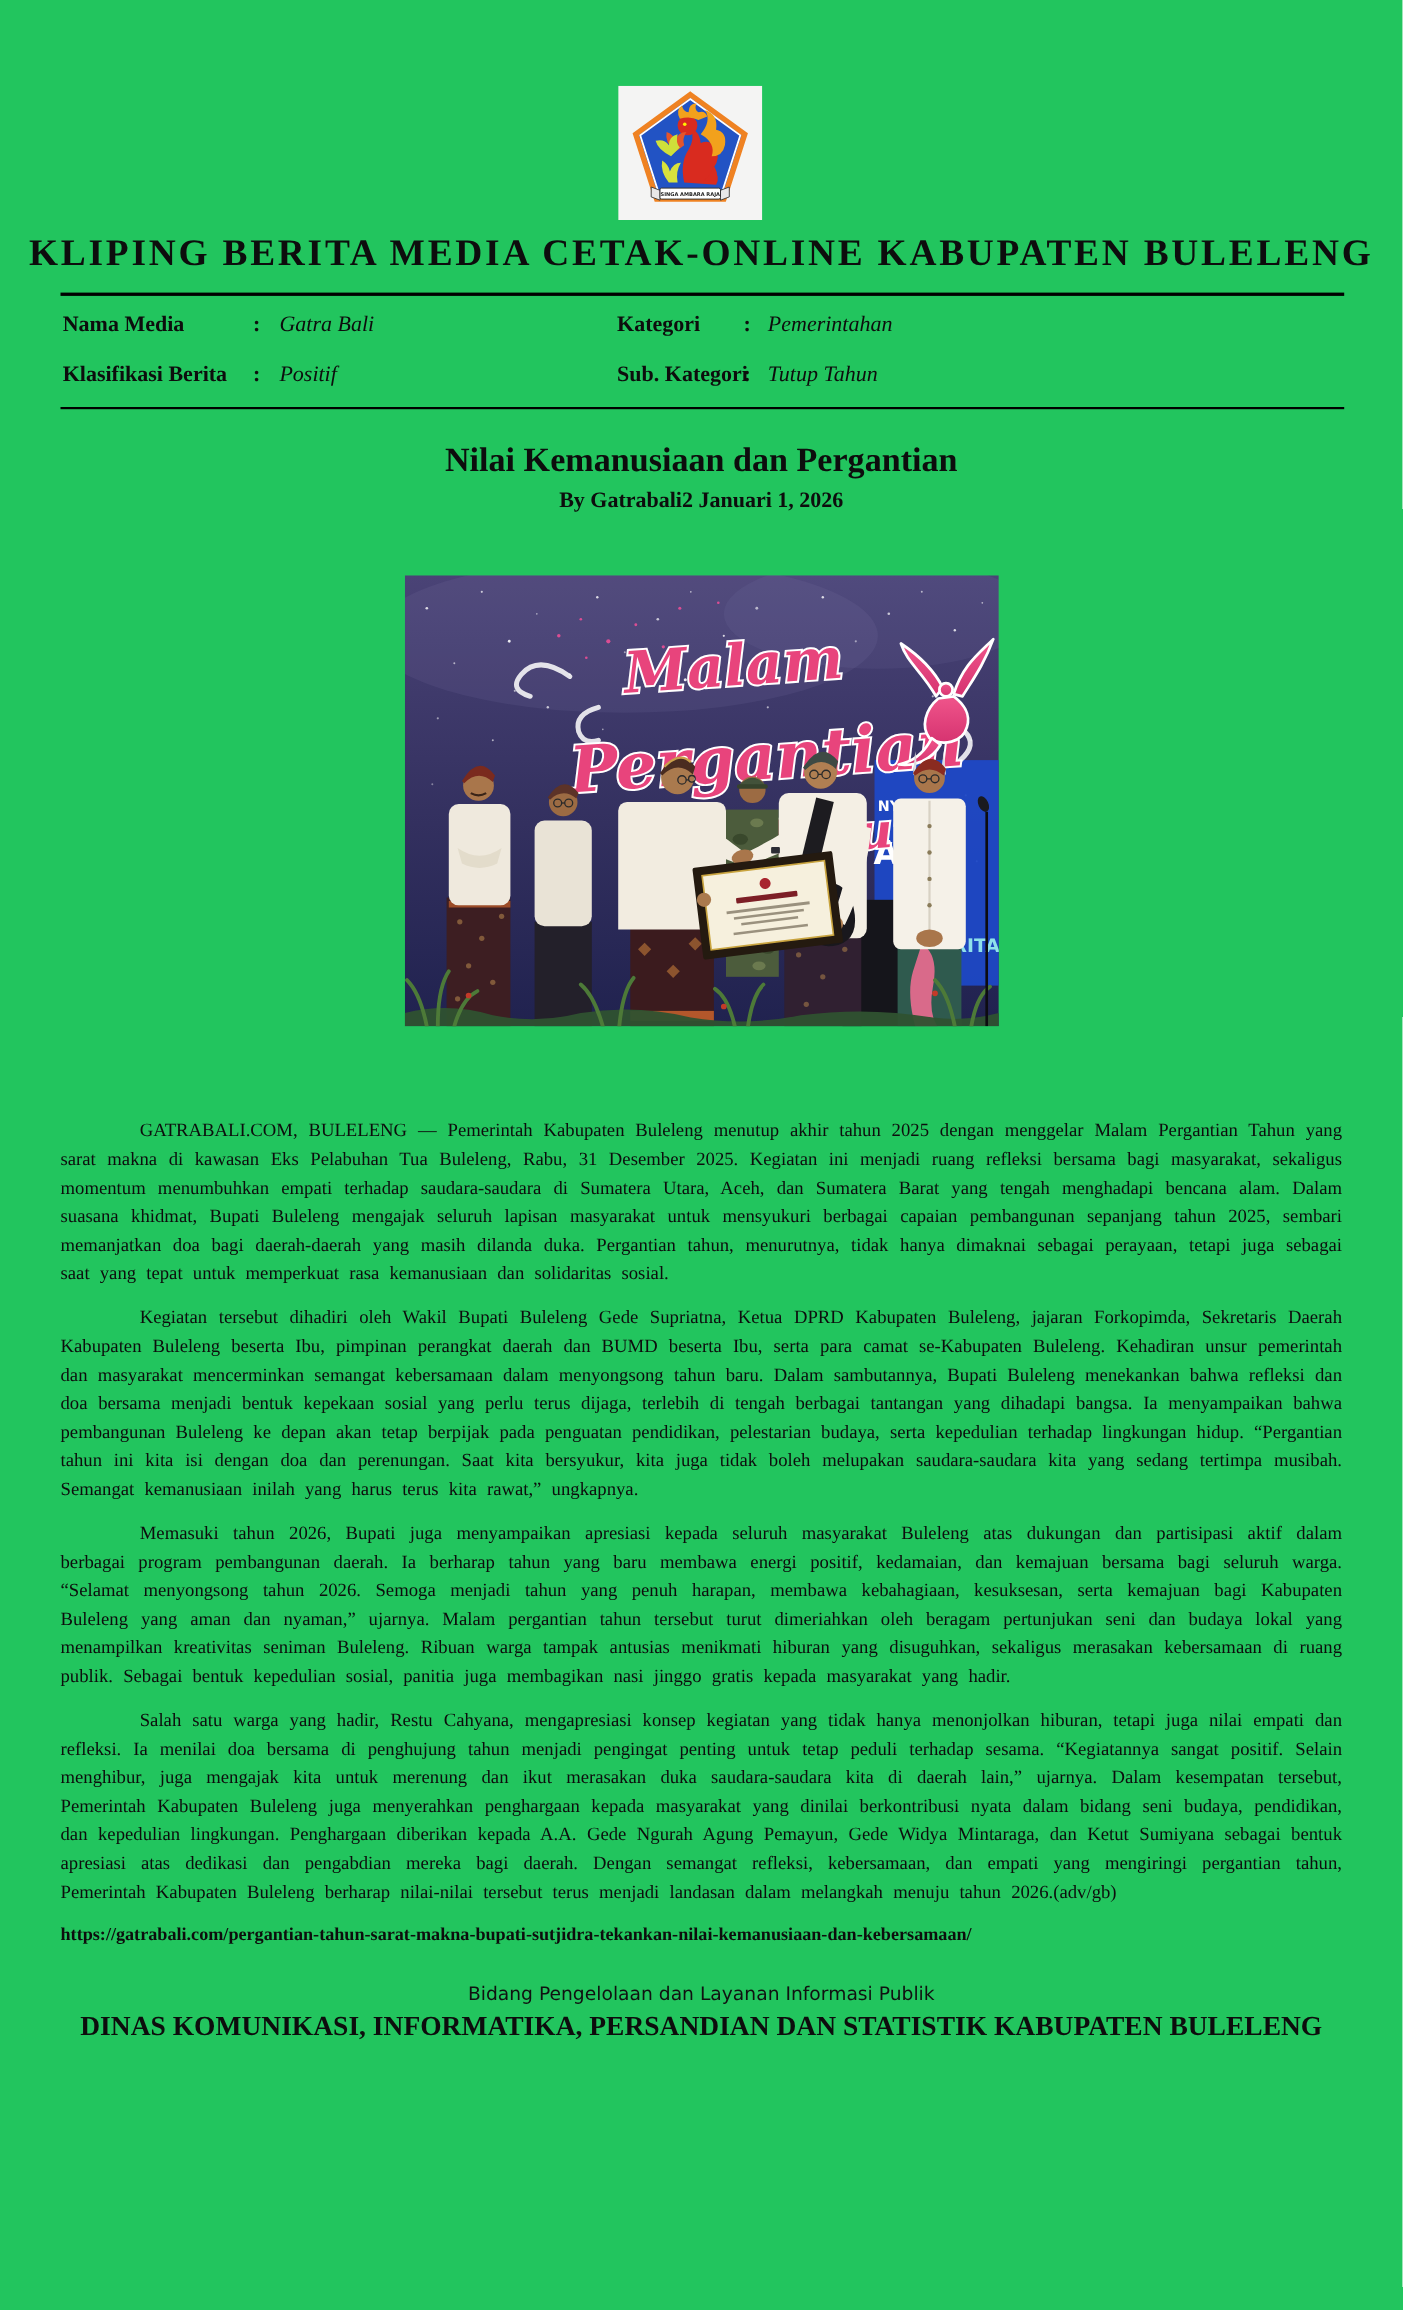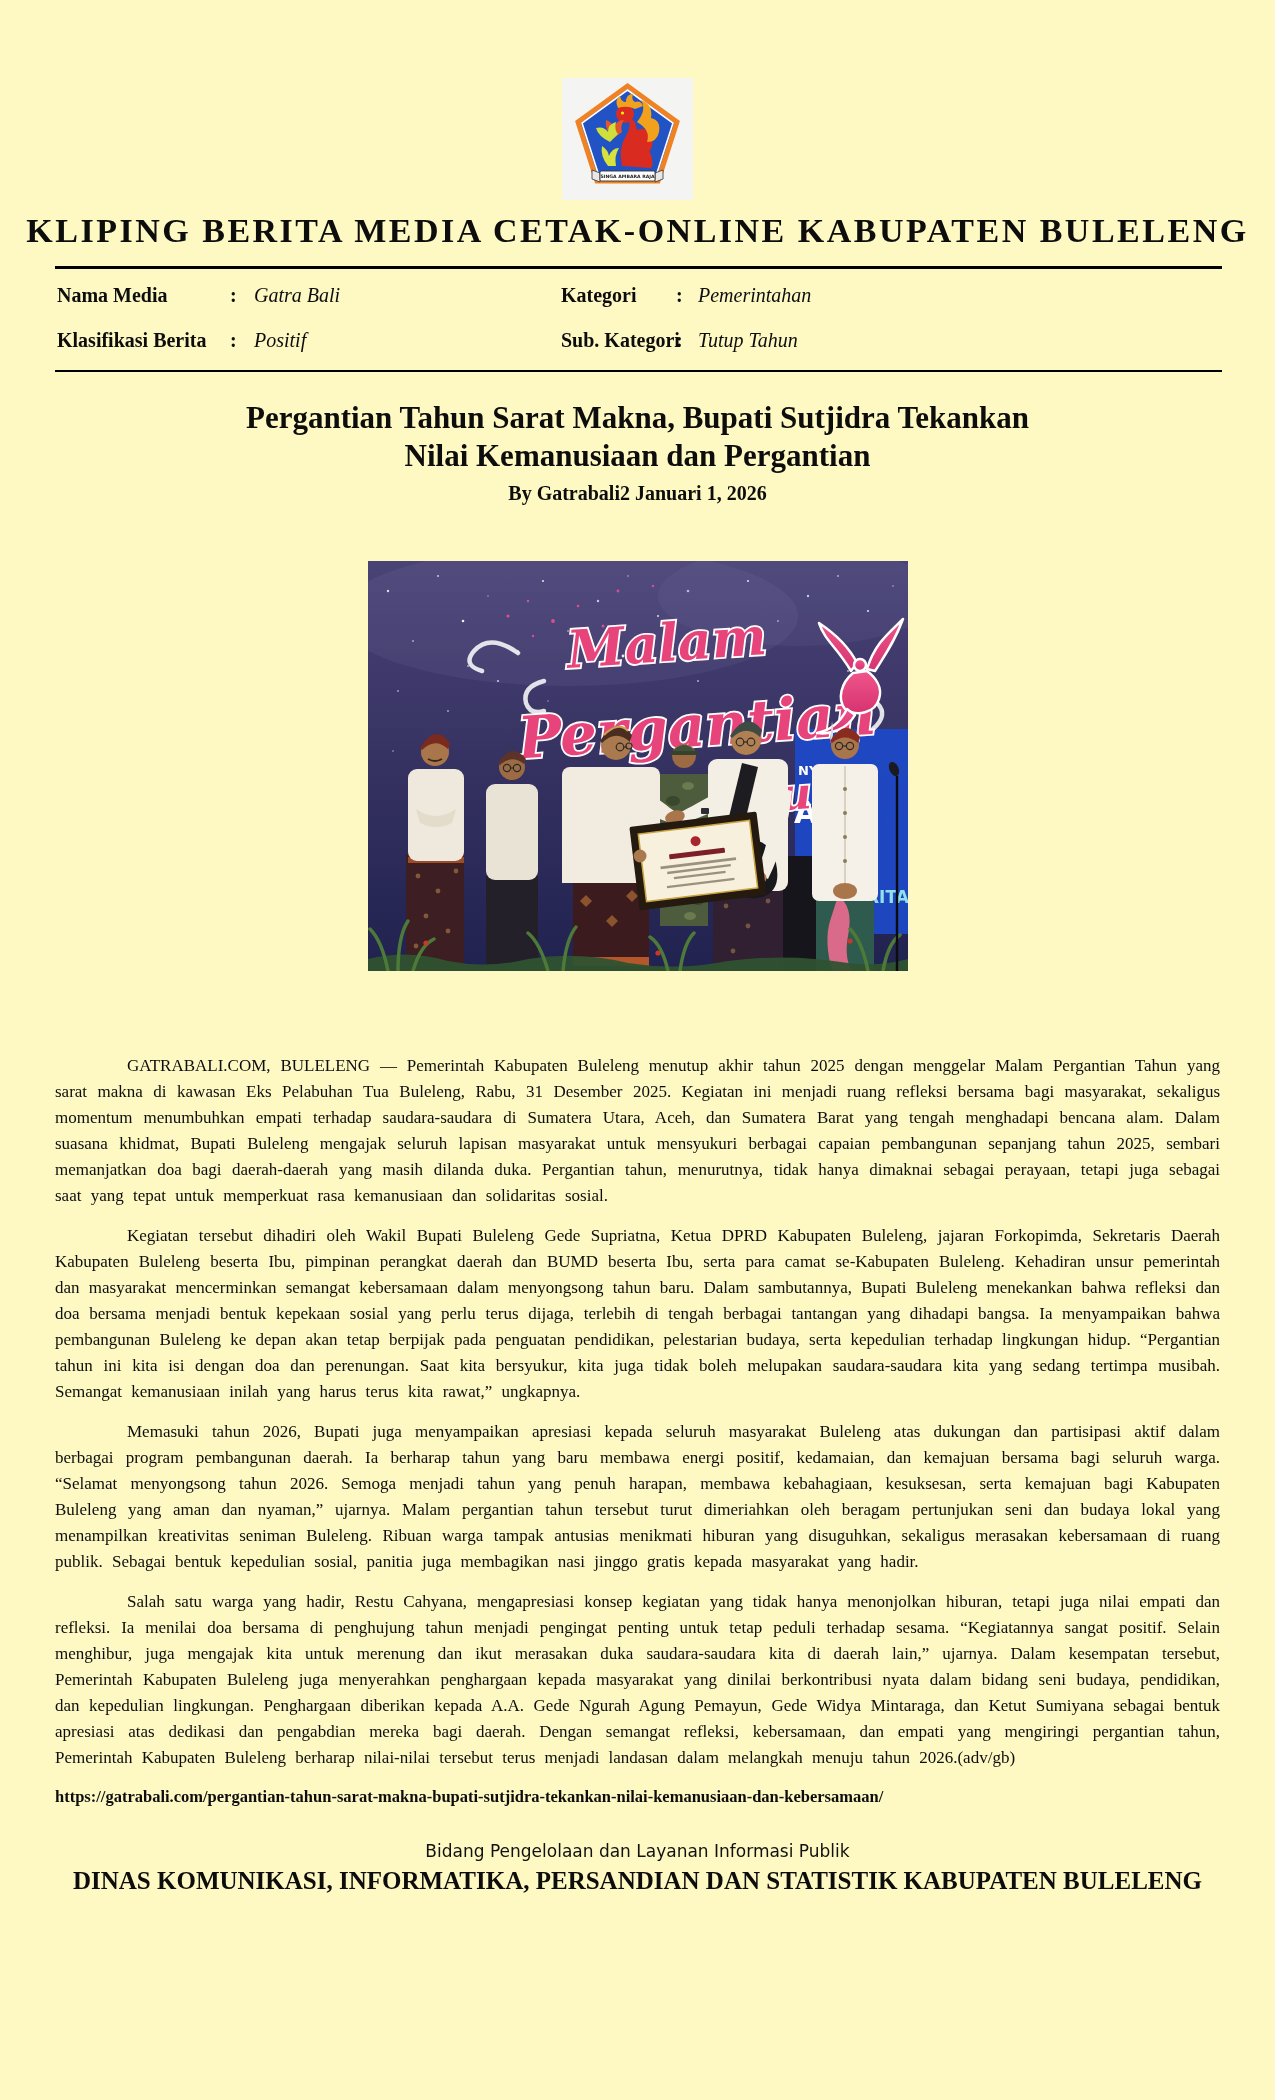--- a/index.html
+++ b/index.html
@@ -1,19 +1,19 @@
 <!DOCTYPE html>
 <html><head>
 <meta charset="utf-8">
 <style>
   html,body{margin:0;padding:0;background:#ffffff;}
   .page{
     position:relative;
     width:1275px;height:2100px;
-    background:#fef9c3;
+    background:#22c55e;
     overflow:hidden;
     font-family:"Liberation Serif", serif;
     color:#0d0d0d;
   }
   
   .logo-box{position:absolute;left:562px;top:78px;width:131px;height:122px;}
   .doc-title{
     position:absolute;top:212px;left:0;right:0;
     text-align:center;font-weight:bold;font-size:34px;letter-spacing:2.5px;
     white-space:nowrap;
@@ -100,21 +100,20 @@
   </div>
   <div class="meta-row r2">
     <span class="m-label">Klasifikasi Berita</span><span class="m-colon">:</span><span class="m-value">Positif</span>
     <span class="m-right">
       <span class="m-rlabel">Sub. Kategori</span><span class="m-rcolon">:</span><span class="m-value">Tutup Tahun</span>
     </span>
   </div>
   <div class="rule meta"></div>
 
   <div class="article">
-    <div class="a-title">Pergantian Tahun Sarat Makna, Bupati Sutjidra Tekankan</div>
     <div class="a-title">Nilai Kemanusiaan dan Pergantian</div>
     <div class="a-byline">By Gatrabali2 Januari 1, 2026</div>
 
     <svg class="photo" viewBox="0 0 540 410">
       <defs>
         <linearGradient id="sky" x1="0" y1="0" x2="0" y2="1">
           <stop offset="0" stop-color="#4a4376"></stop>
           <stop offset="0.55" stop-color="#33305f"></stop>
           <stop offset="1" stop-color="#20224f"></stop>
         </linearGradient>

